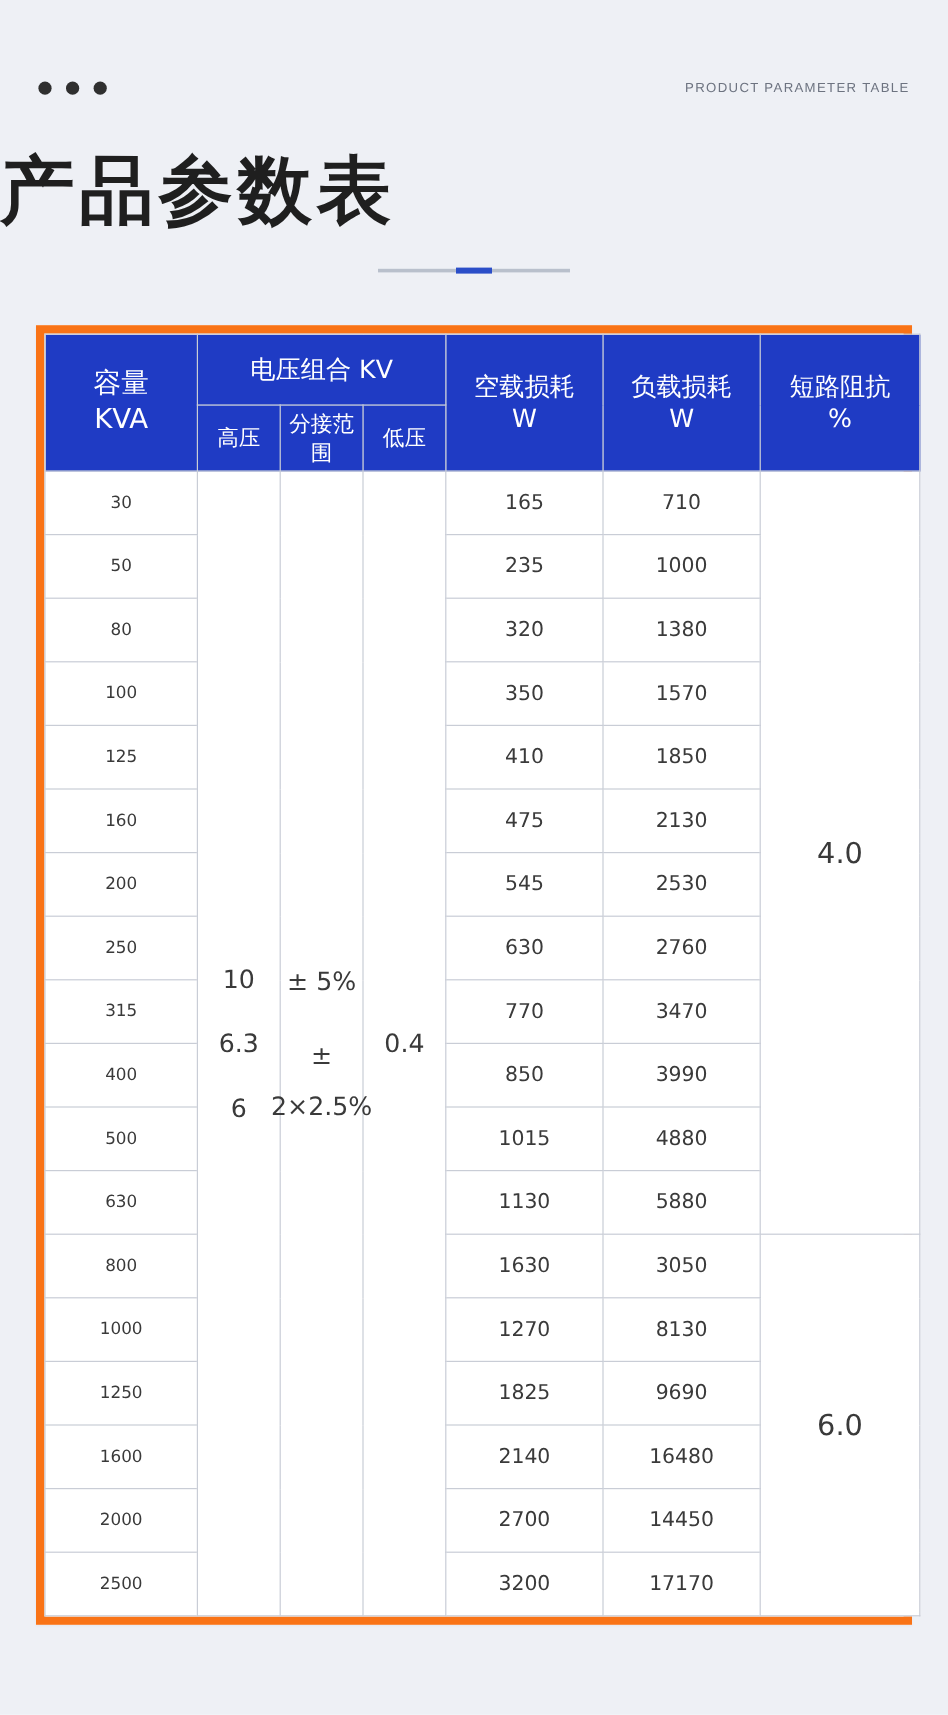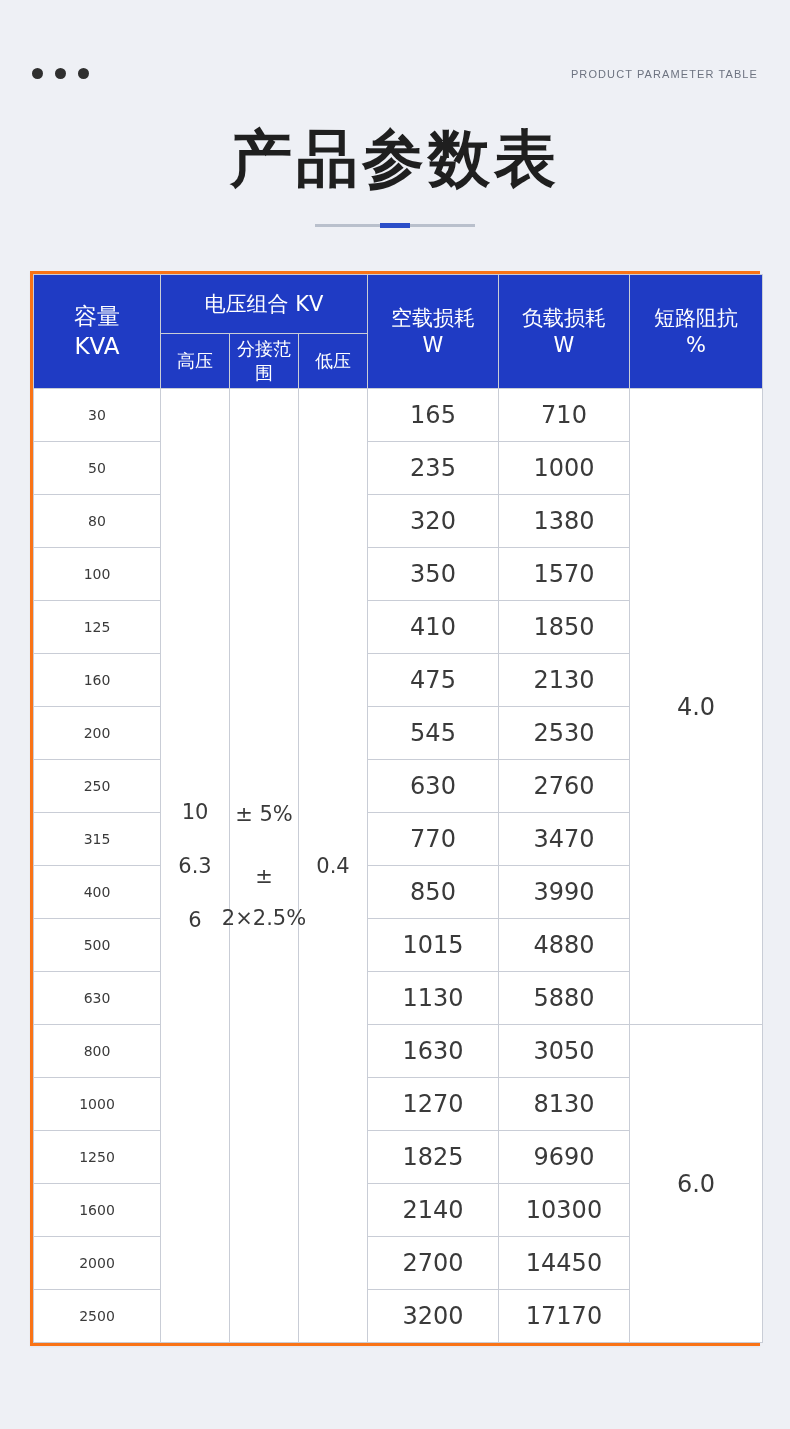--- a/index.html
+++ b/index.html
@@ -45,21 +45,21 @@
     right: 32px;
     top: 68px;
     font-size: 11px;
     letter-spacing: 1.1px;
     color: #6d7380;
     font-family: "Liberation Sans", sans-serif;
     margin-left: 16px;
   }
 
   .title-block {
-    text-align: center;
+    text-align: left;
     margin-top: 18px;
   }
   .title {
     font-size: 62px;
     font-weight: bold;
     letter-spacing: 4px;
     color: #1f1f1f;
     line-height: 1;
     font-family: "DejaVu Sans", sans-serif;
   }
@@ -78,21 +78,21 @@
     transform: translateX(-50%);
     width: 30px;
     height: 5px;
     background: #2b4ec8;
   }
 
   
   .table-wrap {
     margin: 44px 30px 0 30px;
     background: #fff;
-    border: 3px solid #f97316;
+    border: 7px solid #f97316;
     box-shadow: 0 1px 2px rgba(0,0,0,0.04);
   }
   table.params {
     border-collapse: collapse;
     width: 730px;
     table-layout: fixed;
   }
   table.params th,
   table.params td {
     border: 1px solid #c9cdd6;
@@ -129,21 +129,21 @@
     width: 128px;
   }
   .th-imp {
     font-size: 21px;
     line-height: 1.28;
     width: 130px;
   }
 
   tbody td {
     height: 50px;
-    font-size: 24px;
+    font-size: 17px;
     color: #3a3a3a;
     background: #fff;
     font-family: "DejaVu Sans", sans-serif;
   }
   td.kva { font-size: 14px; }
   td.merged {
     font-size: 21px;
     line-height: 2.0;
     color: #3a3a3a;
   }
@@ -297,21 +297,21 @@
           <td>8130</td>
         </tr>
         <tr>
           <td class="kva">1250</td>
           <td>1825</td>
           <td>9690</td>
         </tr>
         <tr>
           <td class="kva">1600</td>
           <td>2140</td>
-          <td>10300</td>
+          <td>16480</td>
         </tr>
         <tr>
           <td class="kva">2000</td>
           <td>2700</td>
           <td>14450</td>
         </tr>
         <tr>
           <td class="kva">2500</td>
           <td>3200</td>
           <td>17170</td>

